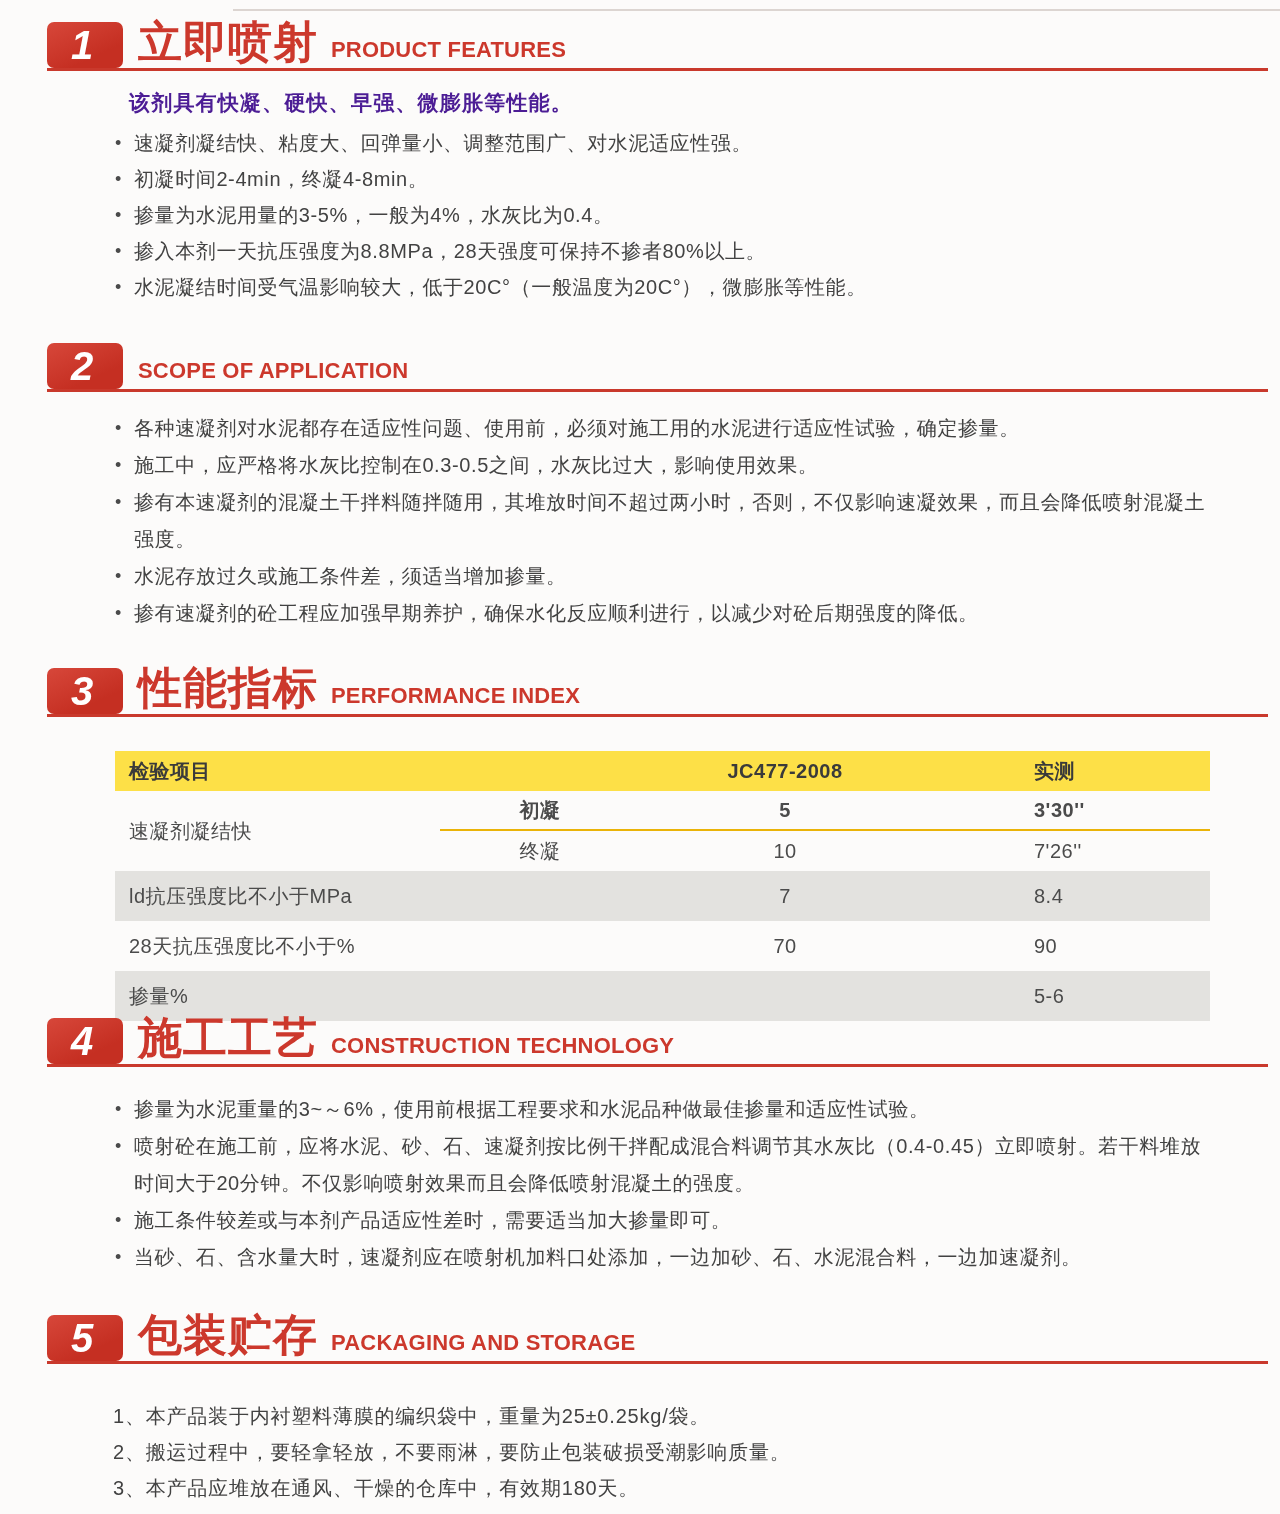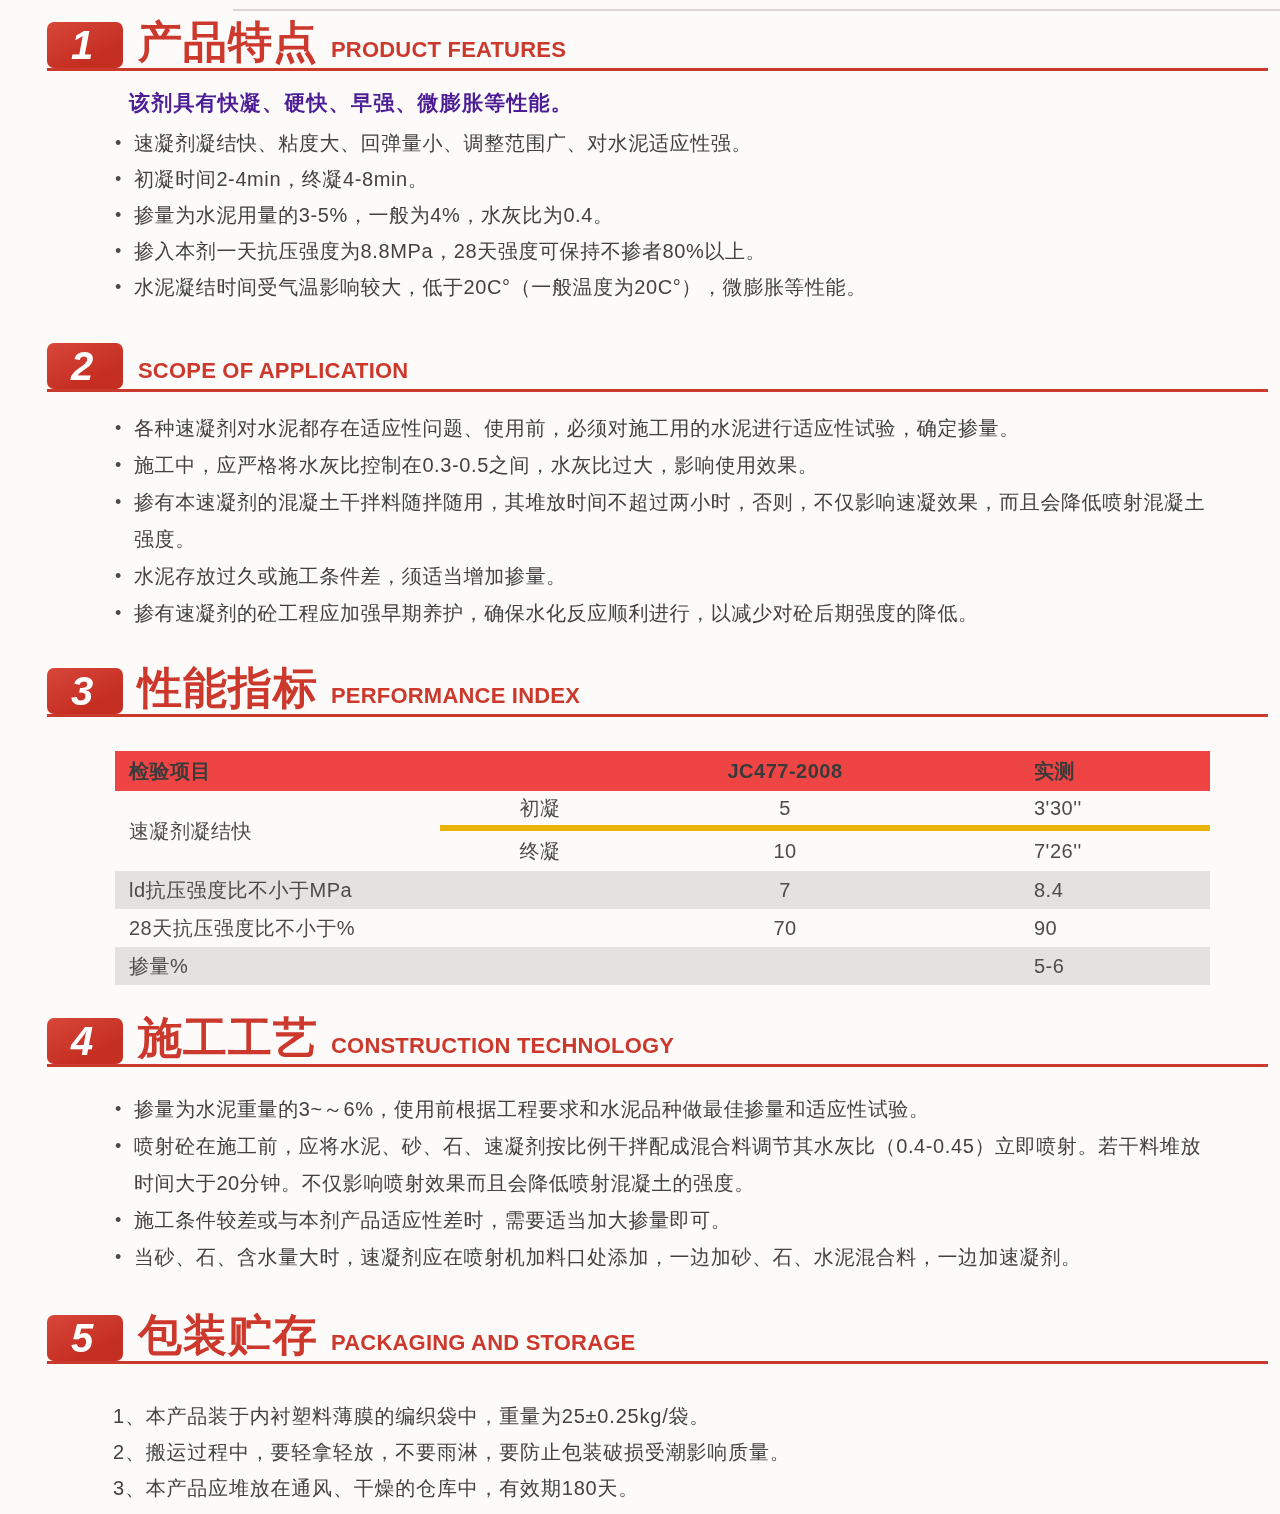--- a/index.html
+++ b/index.html
@@ -58,53 +58,53 @@
     position: absolute; left: 2px; top: 0; color: #4a4a4a; font-size: 18px;
   }
   .s1 .bullet { line-height: 36px; }
 
   
   .ptable {
     margin: 34px 70px 0 115px;
     font-size: 20px; color: #4b4b4b; letter-spacing: 0.5px;
   }
   .trow { display: grid; grid-template-columns: 325px 200px 290px 1fr; align-items: center; }
-  .thead { background: #ef4444; height: 40px; font-weight: 600; color: #3a3a3a; }
+  .thead { background: #fde047; height: 40px; font-weight: 600; color: #3a3a3a; }
   .gray { background: #e3e2df; }
-  .datarow { height: 38px; }
+  .datarow { height: 50px; }
   .cell-item { padding-left: 14px; }
   .cell-sub  { text-align: center; }
   .cell-std  { text-align: center; }
   .cell-meas { padding-left: 104px; }
 
   .setting { display: grid; grid-template-columns: 325px 1fr; background: #fcfbfa; }
   .set-label { padding-left: 14px; display: flex; align-items: center; }
   .subrow {
     display: grid; grid-template-columns: 200px 290px 1fr;
     height: 40px; align-items: center;
   }
-  .subrow.first { border-bottom: 6px solid #eab308; }
+  .subrow.first { border-bottom: 2px solid #eab308; font-weight: bold; }
 
   .plain-item {
     font-size: 20px; line-height: 36px; color: #424242; letter-spacing: 0.8px;
   }
   .mt18 { margin-top: 18px; }
   .mt24 { margin-top: 24px; }
   .mt34 { margin-top: 34px; }
 </style>
 </head>
 <body>
 
 <div class="top-rule"></div>
 
 <div class="section sec-1 s1">
   <div class="sec-header">
     <div class="num-box">1</div>
     <div class="titles">
-      <span class="t-zh">产品特点</span>
+      <span class="t-zh">立即喷射</span>
       <span class="t-en">PRODUCT FEATURES</span>
     </div>
   </div>
   <div class="content">
     <div class="intro">该剂具有快凝、硬快、早强、微膨胀等性能。</div>
     <div class="bullet">速凝剂凝结快、粘度大、回弹量小、调整范围广、对水泥适应性强。</div>
     <div class="bullet">初凝时间2-4min，终凝4-8min。</div>
     <div class="bullet">掺量为水泥用量的3-5%，一般为4%，水灰比为0.4。</div>
     <div class="bullet">掺入本剂一天抗压强度为8.8MPa，28天强度可保持不掺者80%以上。</div>
     <div class="bullet">水泥凝结时间受气温影响较大，低于20C°（一般温度为20C°），微膨胀等性能。</div>

